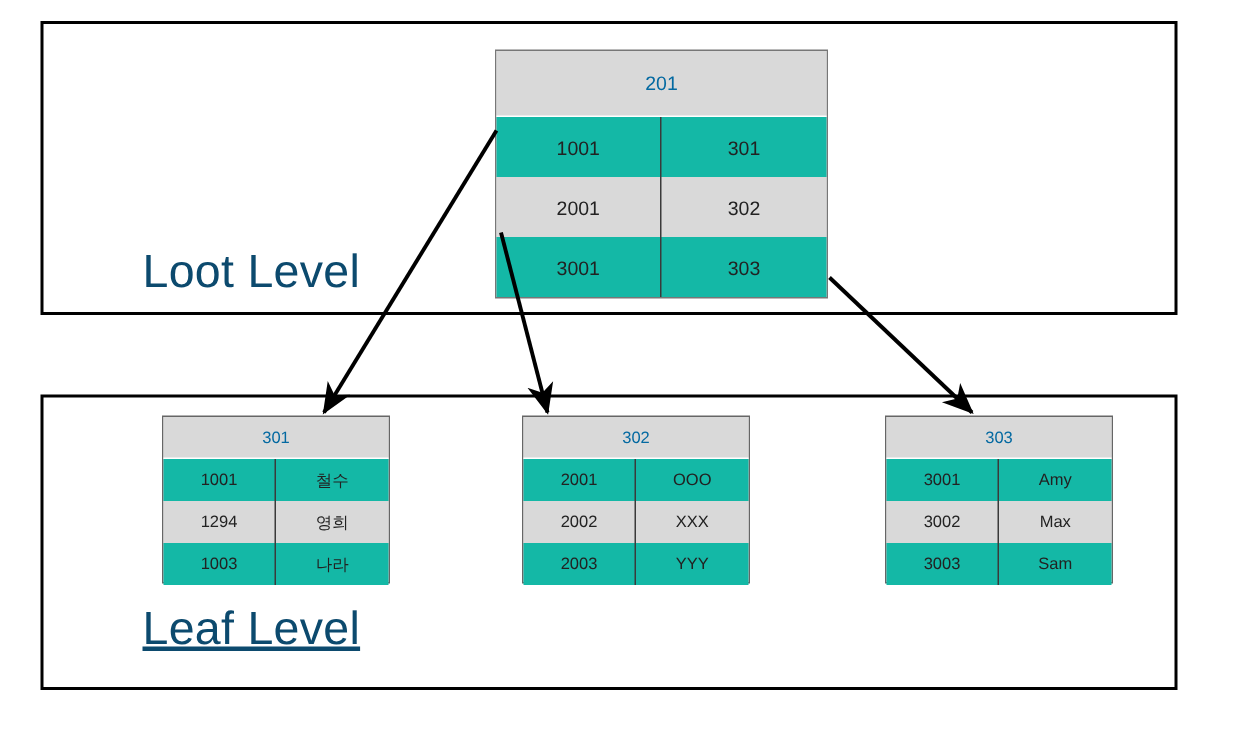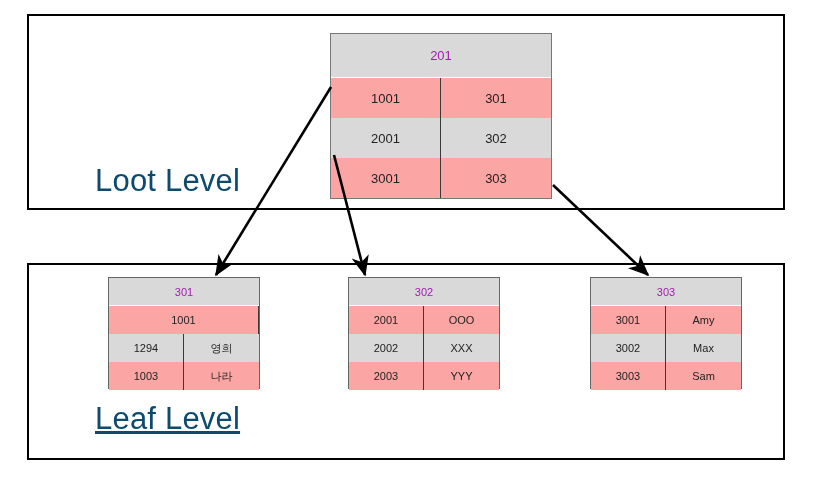--- a/index.html
+++ b/index.html
@@ -43,33 +43,33 @@
     position: absolute;
     box-sizing: border-box;
     border: 1px solid #666666;
     background: #ffffff;
     border-collapse: collapse;
   }
   .tbl .hdr {
     box-sizing: border-box;
     background: #d9d9d9;
     text-align: center;
-    color: #a21caf;
+    color: #0369a1;
     border-bottom: 1px solid #ffffff;
     display: flex;
     align-items: center;
     justify-content: center;
   }
   .tbl .row {
     box-sizing: border-box;
     display: flex;
     width: 100%;
   }
   .tbl .row.shade { background: #d9d9d9; }
-  .tbl .row.plain { background: #fca5a5; }
+  .tbl .row.plain { background: #14b8a6; }
   .tbl .cell {
     box-sizing: border-box;
     flex: 1 1 50%;
     text-align: center;
     color: #222222;
     display: flex;
     align-items: center;
     justify-content: center;
     overflow: hidden;
   }
@@ -125,20 +125,21 @@
     </div>
   </div>
 
   <div id="leaf-level-box" class="level-box"></div>
   <div id="leaf-level-label" class="level-label">Leaf Level</div>
 
   <div id="leaf-table-301" class="tbl leaf-table">
     <div class="hdr">301</div>
     <div class="row plain">
       <div class="cell left-cell">1001</div>
+      <div class="cell">철수</div>
     </div>
     <div class="row shade">
       <div class="cell left-cell">1294</div>
       <div class="cell">영희</div>
     </div>
     <div class="row plain">
       <div class="cell left-cell">1003</div>
       <div class="cell">나라</div>
     </div>
   </div>

